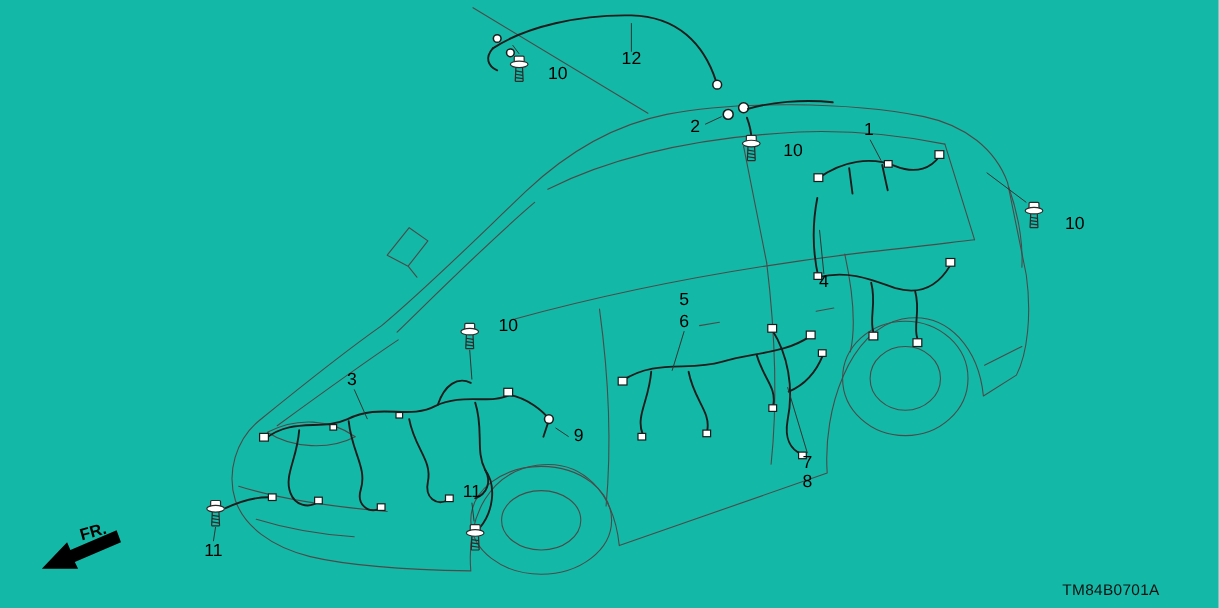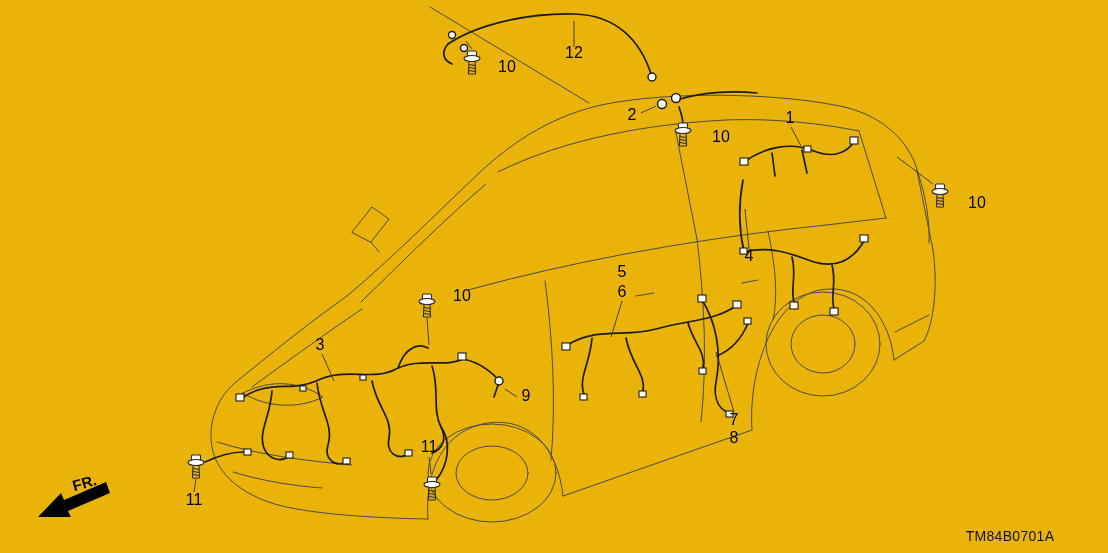--- a/index.html
+++ b/index.html
@@ -1,16 +1,16 @@
 <!DOCTYPE html>
 <html><head>
 <meta charset="utf-8">
 <style>
   html,body{margin:0;padding:0;background:#ffffff;}
-  .stage{position:relative;width:1108px;height:553px;background:#eab308;overflow:hidden;
+  .stage{position:relative;width:1108px;height:553px;background:#14b8a6;overflow:hidden;
          font-family:"Liberation Sans", sans-serif;}
   svg{position:absolute;left:0;top:0;}
   .car{stroke:#4b4b4b;stroke-width:1;fill:none;stroke-linecap:round;stroke-linejoin:round;}
   .harness{stroke:#1c1c1c;stroke-width:1.7;fill:none;stroke-linecap:round;stroke-linejoin:round;}
   .connector{stroke:#1c1c1c;stroke-width:1.1;fill:#ffffff;}
   .ring{stroke:#1c1c1c;stroke-width:1.4;fill:#ffffff;}
   .leader{stroke:#333333;stroke-width:0.9;fill:none;}
   .bolt-part{stroke:#2b2b2b;stroke-width:1.1;fill:#ffffff;stroke-linejoin:round;}
   .callout{font:16px "Liberation Sans", sans-serif;fill:#000;text-anchor:middle;}
   .code{font:14px "Liberation Sans", sans-serif;fill:#111;text-anchor:middle;letter-spacing:.3px;}

